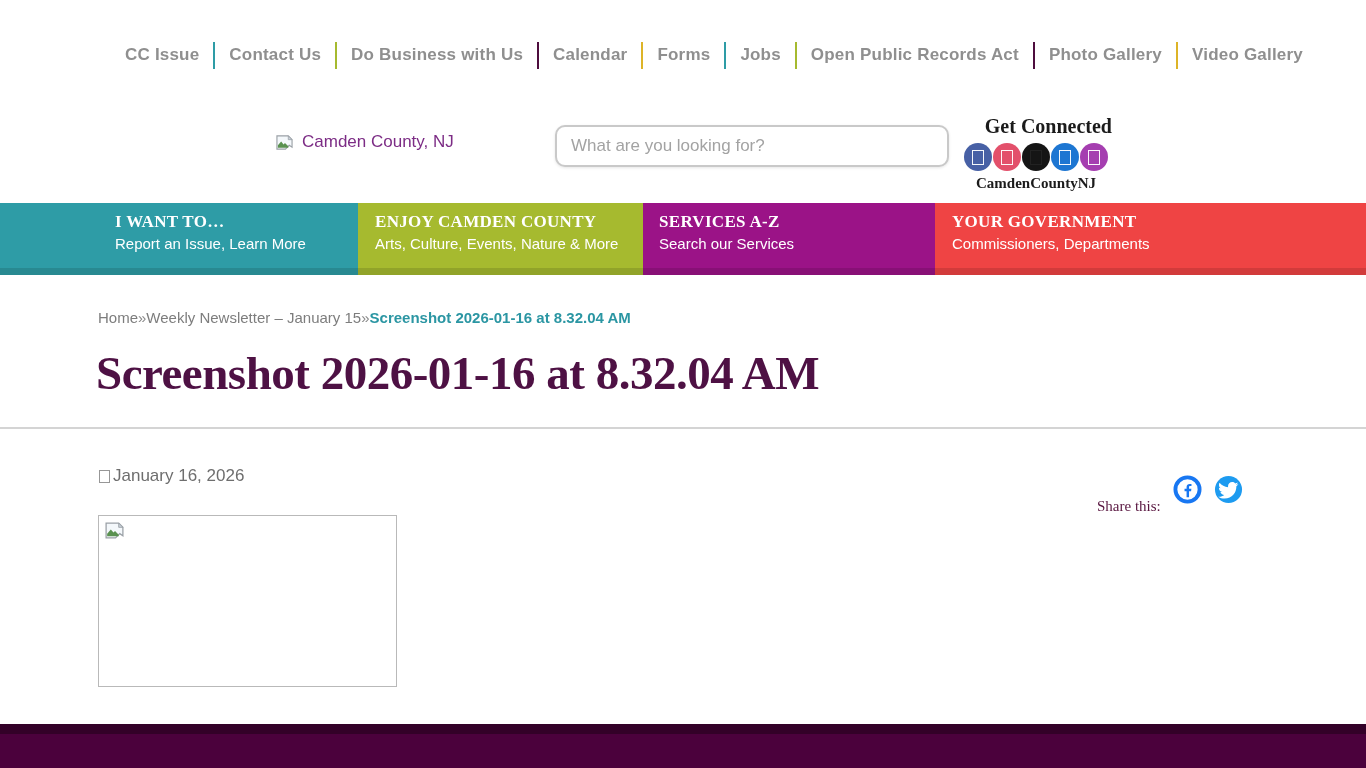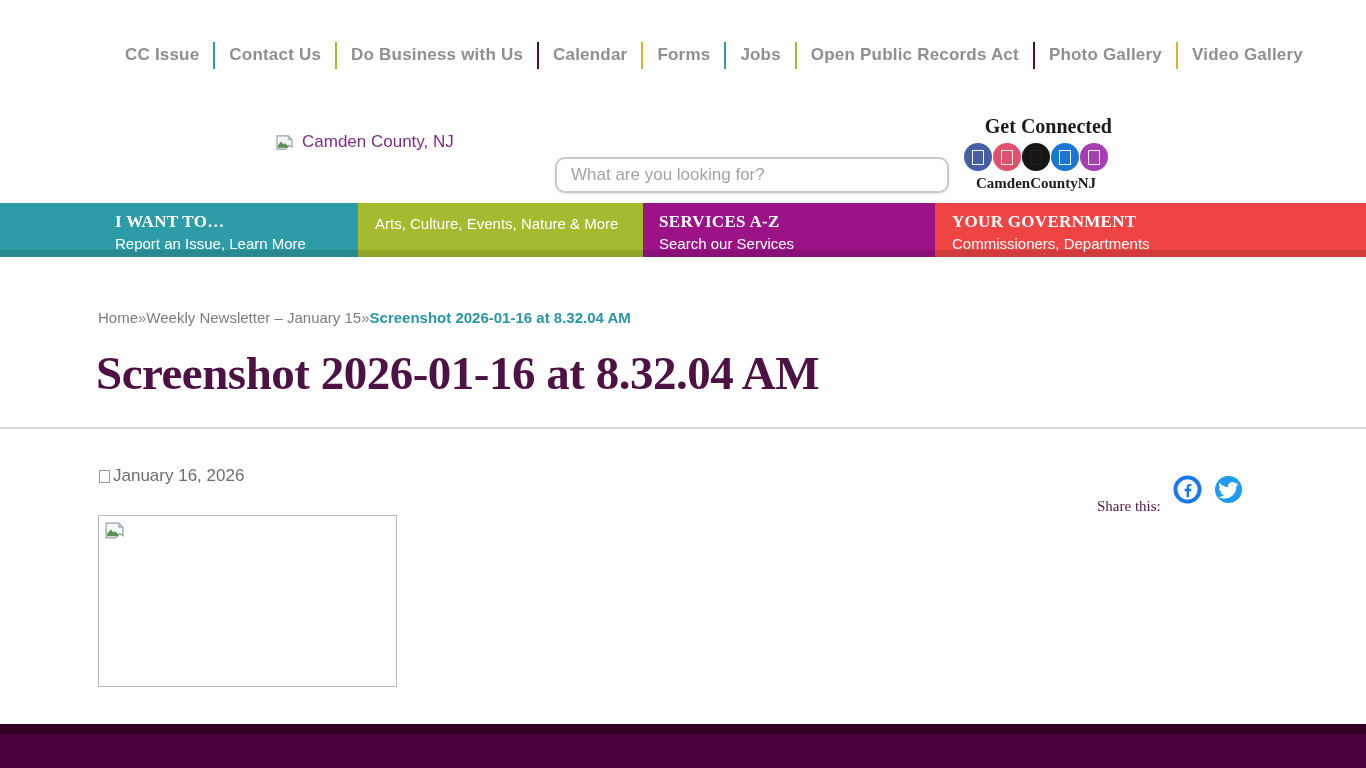--- a/index.html
+++ b/index.html
@@ -15,40 +15,40 @@
   .tsep { width:2px; height:27px; flex:0 0 2px; }
   .sep-teal   { background:#2E9CA6; }
   .sep-olive  { background:#A6BA2F; }
   .sep-maroon { background:#4E0D3E; }
   .sep-gold   { background:#DDB428; }
 
   
   .logo { position:absolute; left:275px; top:132px; display:flex;
     align-items:center; gap:8px; cursor:pointer; }
   .logo-alt { font-size:17px; color:#7c2c85; }
-  .searchbox { position:absolute; left:555px; top:125px; width:394px; height:36px;
+  .searchbox { position:absolute; left:555px; top:125px; width:394px; height:42px;
     border:2px solid #c9c9c9; border-radius:10px; background:#fff;
     box-shadow:0 1px 3px rgba(0,0,0,.10); font-size:17px; color:#555;
-    padding:0 14px; outline:none;margin-top:32px; }
+    padding:0 14px; outline:none; }
   .searchbox::placeholder { color:#a3a3a3; }
 
   .connect { position:absolute; left:960px; top:115px; width:152px; text-align:center; }
   .connect-title { font-family:"Liberation Serif", serif; font-weight:700;
     font-size:20px; color:#1b1b1b;text-align:right; }
   .soc-row { display:flex; justify-content:center; gap:1px; margin-top:5px; }
   .soc { width:28px; height:28px; border-radius:50%; display:flex;
     align-items:center; justify-content:center; cursor:pointer; }
   .tofu { width:12px; height:15px; border:1.6px solid rgba(255,255,255,.95); }
   .tofu.dark { border-color:#222; }
   .connect-handle { font-family:"Liberation Serif", serif; font-weight:700;
     font-size:15px; color:#1b1b1b; margin-top:4px; }
 
   
   .meganav { position:absolute; left:0; top:203px; width:1366px; height:62px; display:flex; }
-  .mega-sec { height:54px; position:relative; padding-top:9px; cursor:pointer; }
+  .mega-sec { height:72px; position:relative; padding-top:9px; cursor:pointer; }
   .mega-sec::after { content:""; position:absolute; left:0; bottom:0; width:100%;
     height:7px; background:rgba(0,0,0,.12); }
   .mega-title { font-family:"Liberation Serif", serif; font-weight:700;
     font-size:17px; color:#fff; letter-spacing:.3px; }
   .mega-sub { font-size:15px; color:#fff; margin-top:3px; }
   .sec-teal    { width:358px; background:#2E9CA6; padding-left:115px; }
   .sec-green   { width:285px; background:#A6BA2F; padding-left:17px; }
   .sec-magenta { width:292px; background:#9B1387; padding-left:16px; }
   .sec-gold    { width:431px; background:#ef4444; padding-left:17px; }
 
@@ -139,20 +139,21 @@
   </div>
   <div class="connect-handle">CamdenCountyNJ</div>
 </div>
 
 <div class="meganav">
   <div class="mega-sec sec-teal">
     <div class="mega-title">I WANT TO…</div>
     <div class="mega-sub">Report an Issue, Learn More</div>
   </div>
   <div class="mega-sec sec-green">
+    <div class="mega-title">ENJOY CAMDEN COUNTY</div>
     <div class="mega-sub">Arts, Culture, Events, Nature &amp; More</div>
   </div>
   <div class="mega-sec sec-magenta">
     <div class="mega-title">SERVICES A-Z</div>
     <div class="mega-sub">Search our Services</div>
   </div>
   <div class="mega-sec sec-gold">
     <div class="mega-title">YOUR GOVERNMENT</div>
     <div class="mega-sub">Commissioners, Departments</div>
   </div>

